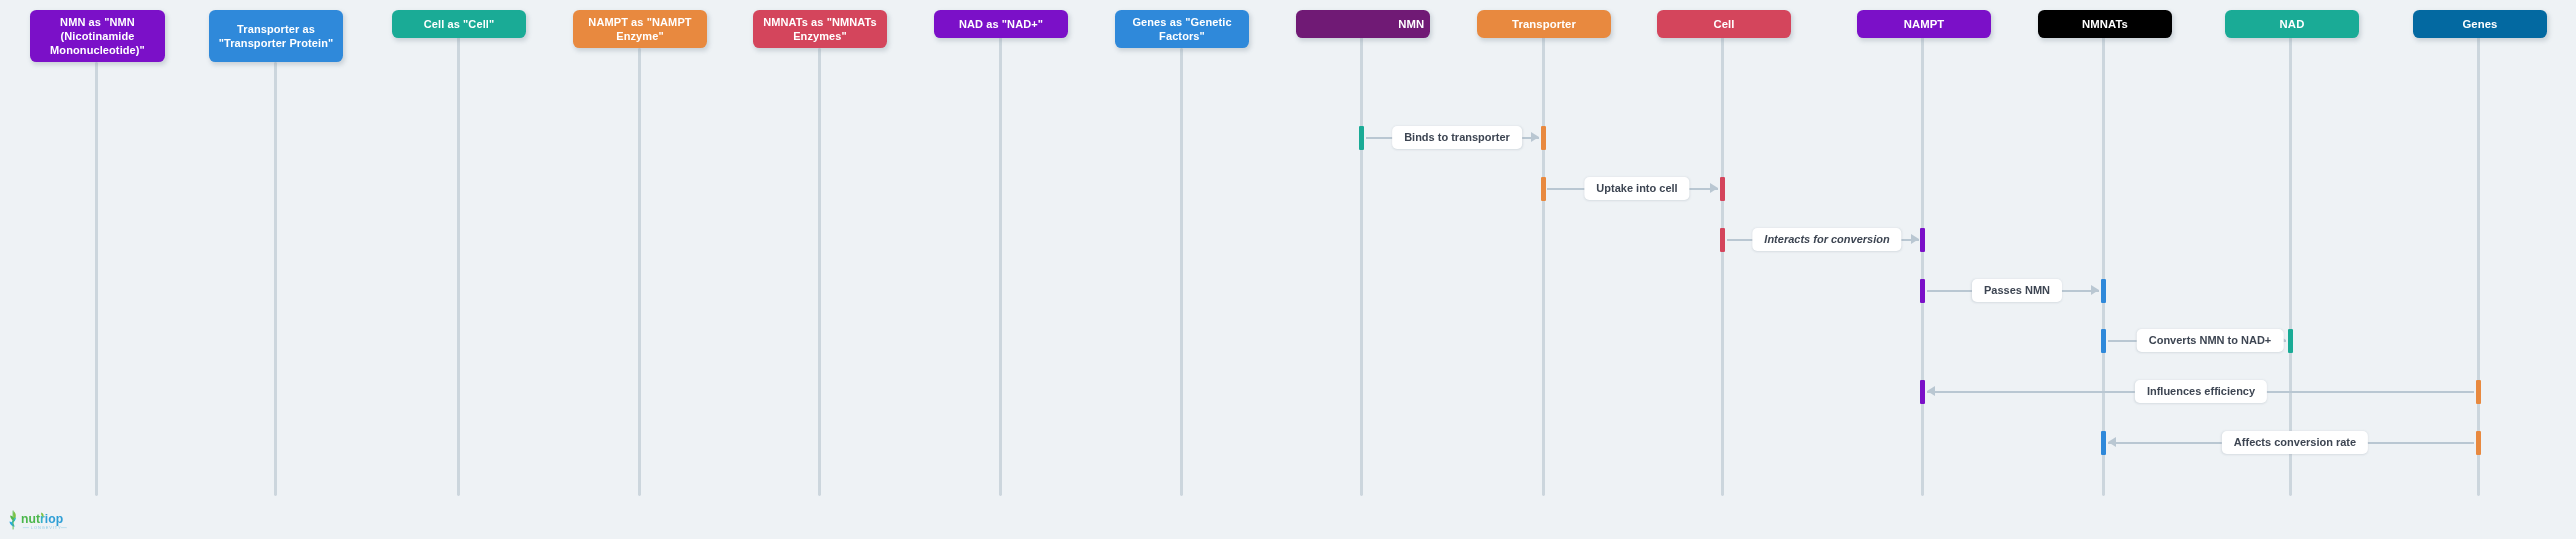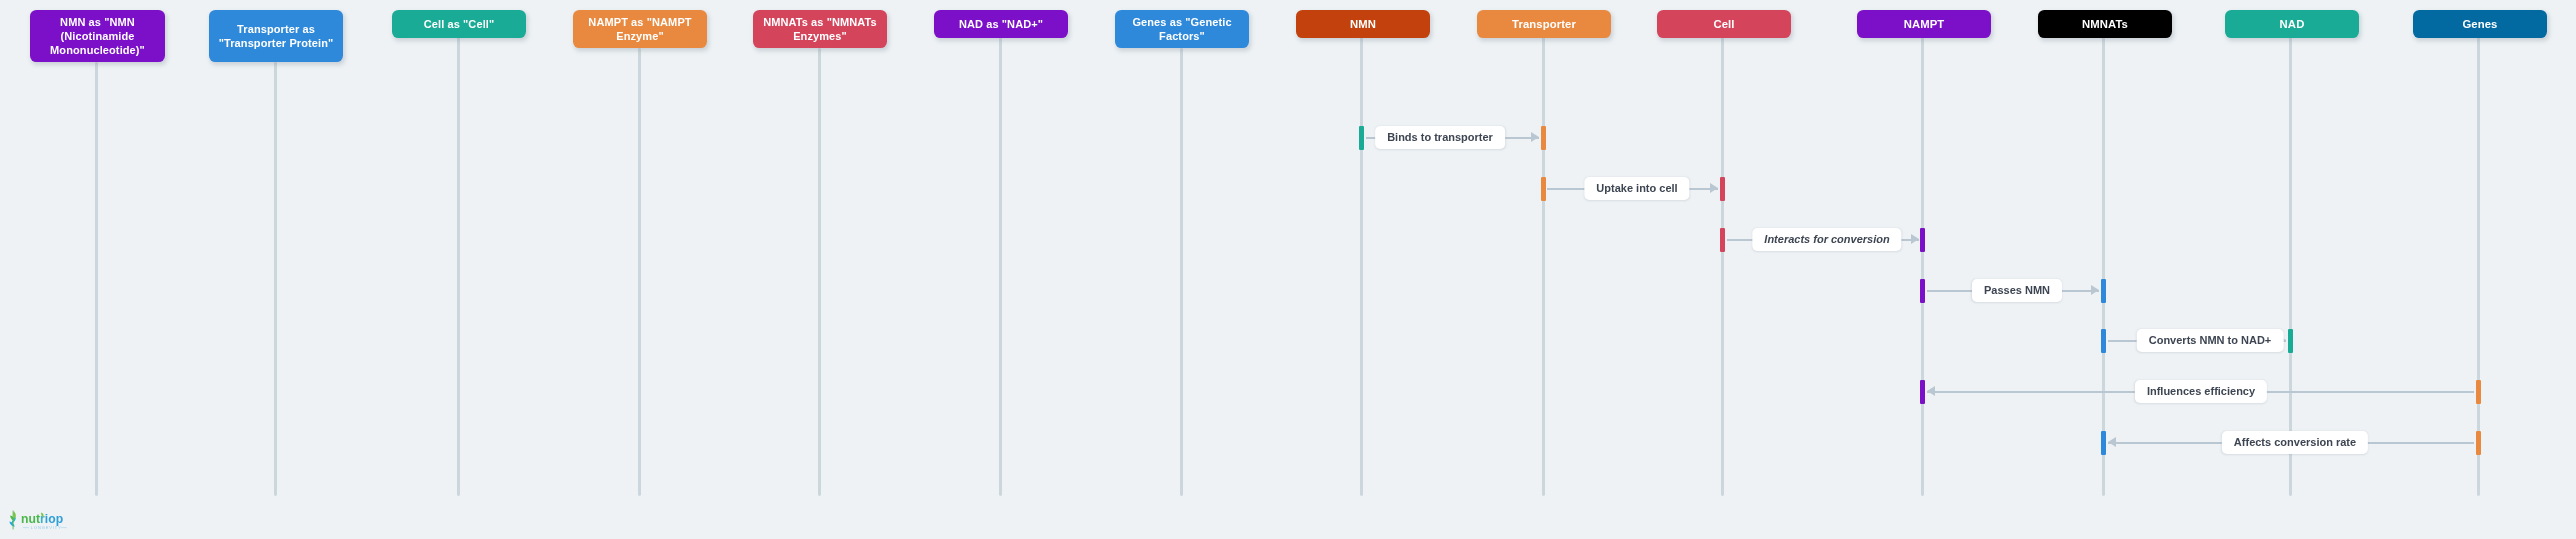--- a/index.html
+++ b/index.html
@@ -141,24 +141,24 @@
       </div>
       <div class="participant decl" style="left: 753px; top: 10px; width: 134px; height: 38px; background: rgb(212, 69, 92);">
         <span>NMNATs as "NMNATs Enzymes"</span>
       </div>
       <div class="participant decl" style="left: 934px; top: 10px; width: 134px; height: 27.6px; background: rgb(123, 16, 200);">
         <span>NAD as "NAD+"</span>
       </div>
       <div class="participant decl" style="left: 1115px; top: 10px; width: 134px; height: 38px; background: rgb(47, 137, 218);">
         <span>Genes as "Genetic Factors"</span>
       </div>
-      <div class="participant name" style="left: 1296px; top: 10px; width: 134px; height: 27.6px; background: #c2410c;">
+      <div class="participant name" style="left: 1296px; top: 10px; width: 134px; height: 27.6px; background: #701a75; justify-content: flex-end;">
         <span>NMN</span>
       </div>
-      <div class="participant name" style="left: 1477px; top: 10px; width: 134px; height: 27.6px; background: rgb(232, 137, 63);">
+      <div class="participant name" style="left: 1477px; top: 10px; width: 134px; height: 27.6px; background: rgb(232, 137, 63); border-radius: 7px;">
         <span>Transporter</span>
       </div>
       <div class="participant name" style="left: 1657px; top: 10px; width: 134px; height: 27.6px; background: rgb(212, 69, 92);">
         <span>Cell</span>
       </div>
       <div class="participant name" style="left: 1857px; top: 10px; width: 134px; height: 27.6px; background: rgb(123, 16, 200);">
         <span>NAMPT</span>
       </div>
       <div class="participant name" style="left: 2038px; top: 10px; width: 134px; height: 27.6px; background: #000000;">
         <span>NMNATs</span>
@@ -168,21 +168,21 @@
       </div>
       <div class="participant name" style="left: 2413px; top: 10px; width: 134px; height: 27.6px; background: #0369a1;">
         <span>Genes</span>
       </div>
     </div>
 
   <div id="messages">
       <div class="msg ltr" style="left: 1366px; top: 126px; width: 173px;">
         <div class="line"></div>
         <div class="head"></div>
-        <div class="chip" style="left: 74px;">Binds to transporter</div>
+        <div class="chip" style="left: 91px;">Binds to transporter</div>
       </div>
       <div class="actbar" style="left: 1359px; top: 126px; background: rgb(26, 171, 150);"></div>
       <div class="actbar" style="left: 1541px; top: 126px; background: rgb(232, 137, 63);"></div>
       <div class="msg ltr" style="left: 1547px; top: 177px; width: 171px;">
         <div class="line"></div>
         <div class="head"></div>
         <div class="chip" style="left: 90px;">Uptake into cell</div>
       </div>
       <div class="actbar" style="left: 1541px; top: 177px; background: rgb(232, 137, 63);"></div>
       <div class="actbar" style="left: 1720px; top: 177px; background: rgb(212, 69, 92);"></div>

